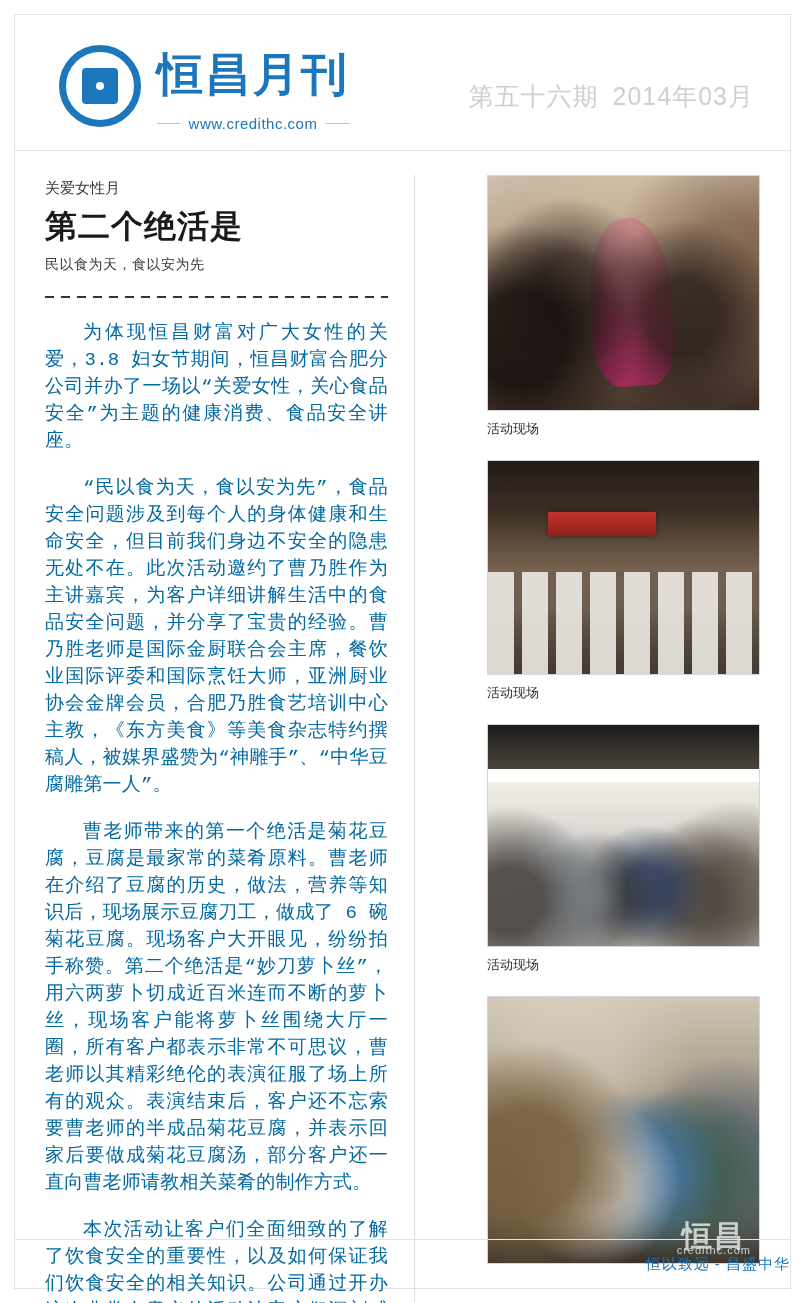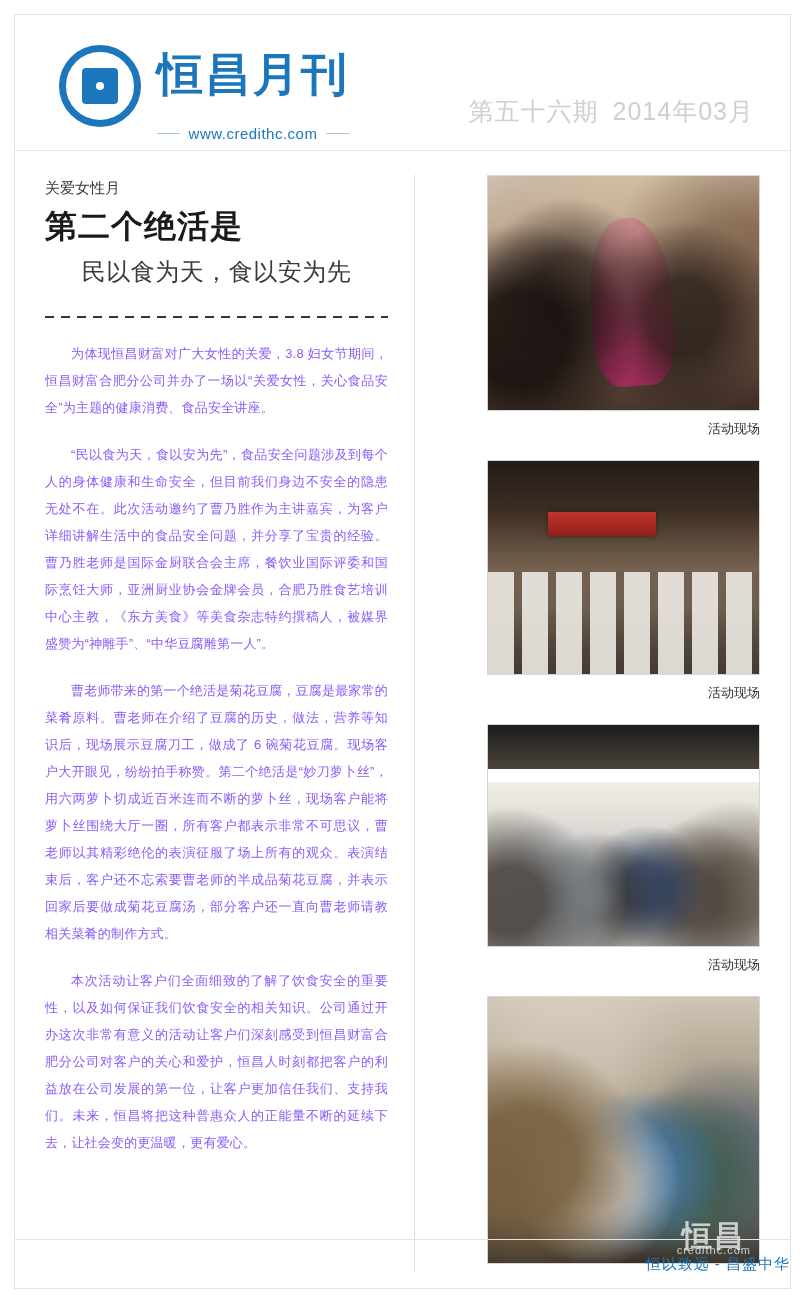--- a/index.html
+++ b/index.html
@@ -82,39 +82,39 @@
     font-family: "DejaVu Sans", sans-serif;
     font-size: 46px;
     font-weight: bold;
     color: #1b76bc;
     letter-spacing: 2px;
     line-height: 54px;
   }
   .logo-url-row {
     display: flex;
     align-items: center;
-    margin-top: 24px;
+    margin-top: 14px;
   }
   .logo-rule {
     height: 1px;
     background: #9ec8e6;
     flex: 1 1 auto;
     min-width: 14px;
   }
   .logo-url {
     font-size: 15px;
     color: #1b76bc;
     letter-spacing: 0.5px;
     padding: 0 9px;
     white-space: nowrap;
   }
   .issue {
     position: absolute;
     right: 36px;
-    top: 80px;
+    top: 65px;
     font-size: 25px;
     color: #cfcfcf;
     letter-spacing: 1px;
     white-space: nowrap;
   }
   .issue .sp { display: inline-block; width: 14px; }
 
   
   .content {
     display: flex;
@@ -141,54 +141,54 @@
   }
   .headline {
     font-size: 32px;
     font-weight: bold;
     color: #1a1a1a;
     letter-spacing: 1px;
     margin: 0 0 10px 0;
     line-height: 40px;
   }
   .subhead {
-    font-size: 24px;
+    font-size: 14px;
     color: #3a3a3a;
     letter-spacing: 0.5px;
-    margin: 0 0 28px 0;
-    text-align: center;
+    margin: 0 0 22px 0;
   }
   .dash-rule {
     height: 2px;
     margin: 0 0 22px 0;
     background-image: repeating-linear-gradient(to right, #333 0 9px, transparent 9px 16px);
   }
   .para {
-    font-size: 13px;
+    font-size: 19px;
     line-height: 27px;
-    color: #8b5cf6;
+    color: #0369a1;
     text-align: justify;
     margin: 0 0 20px 0;
     text-indent: 2em;
     letter-spacing: 0.2px;
+    font-family: Liberation Mono, monospace;
   }
   .para:last-child { margin-bottom: 0; }
 
   
   .figure { margin: 0 0 8px 0; }
   .photo {
     width: 100%;
     display: block;
     border: 1px solid #d6d6d6;
     box-sizing: border-box;
     position: relative;
     overflow: hidden;
   }
   .caption {
-    text-align: right;
+    text-align: left;
     font-size: 13px;
     color: #333;
     padding: 9px 0 14px 0;
     font-family: Liberation Mono, monospace;
   }
 
   
   .ph1 { height: 236px; background: linear-gradient(170deg,#d8cfc2 0%,#b79b83 28%,#6e5646 62%,#3c2d25 100%); }
   .ph1::before {
     content:"";

